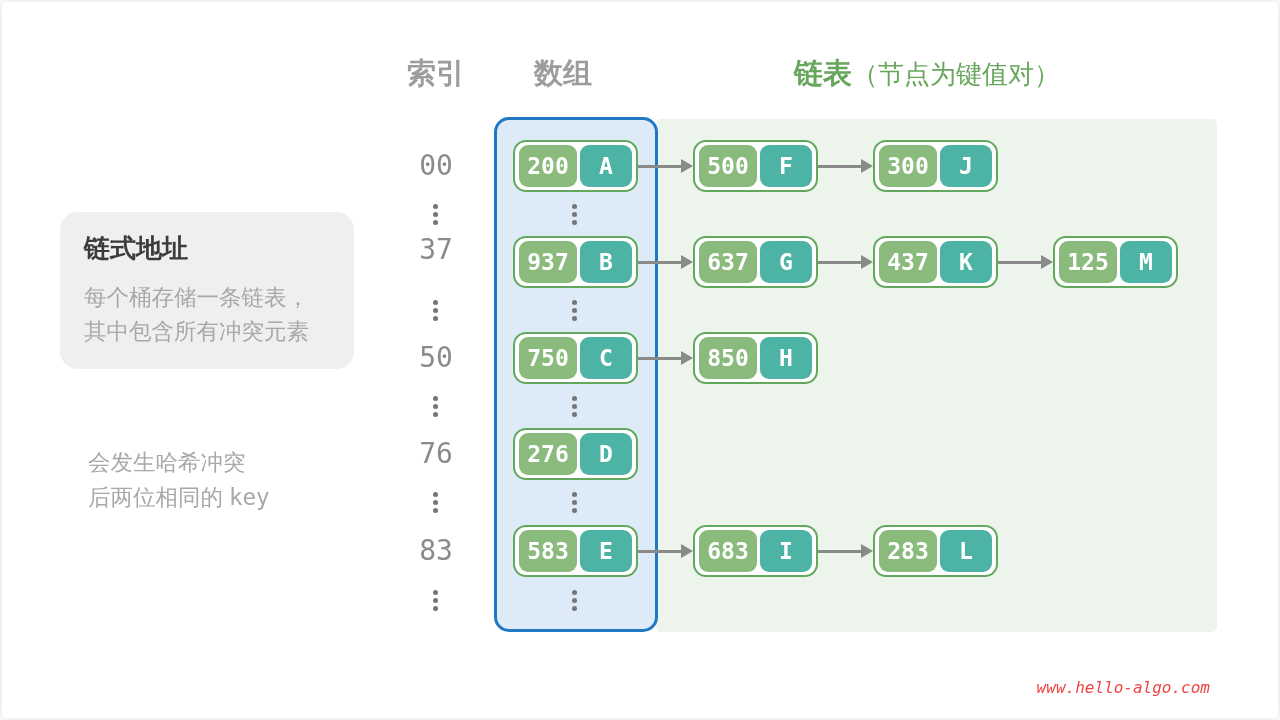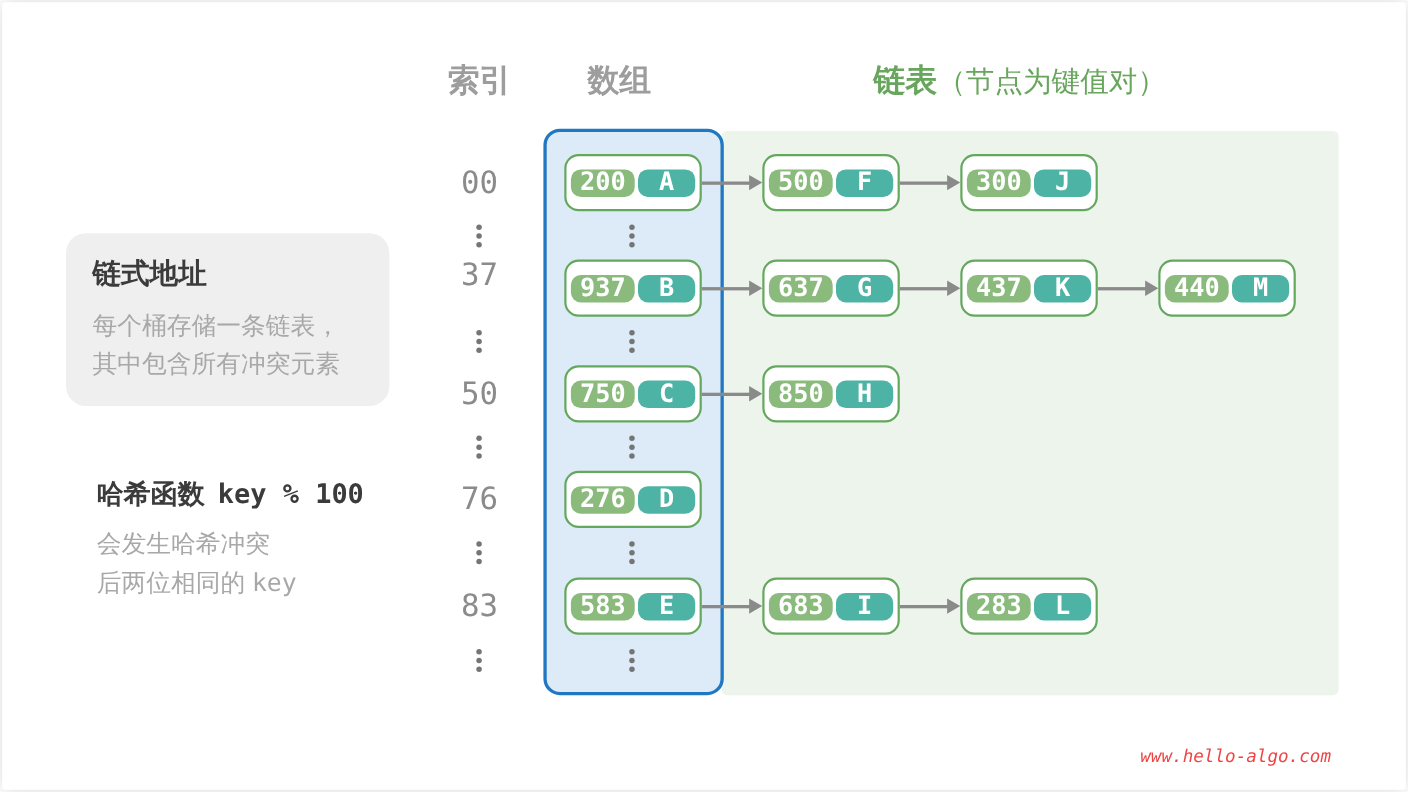--- a/index.html
+++ b/index.html
@@ -42,21 +42,21 @@
     background:var(--array_fill,#dcebf7);border:3px solid var(--accent_blue,#2077c2);border-radius:15px;
   }
   
   .row{position:absolute;left:511px;height:52px;display:flex;align-items:center;z-index:5;}
   .node{
     width:125px;height:52px;box-sizing:border-box;flex:none;
     background:#ffffff;border:2px solid var(--node_border,#64a85e);border-radius:13px;
     display:flex;align-items:center;justify-content:center;gap:3px;
   }
   .kbox,.vbox{
-    height:25px;border-radius:9px;color:#ffffff;
+    height:42px;border-radius:9px;color:#ffffff;
     font-family:"DejaVu Sans Mono","Liberation Mono",monospace;font-size:23px;font-weight:700;
     display:flex;align-items:center;justify-content:center;
   }
   .kbox{width:58px;background:var(--key_green,#8abb7d);}
   .vbox{width:52px;background:var(--value_teal,#4db4a5);}
   .arrow{width:55px;height:52px;position:relative;flex:none;}
   .arrow .shaft{
     position:absolute;left:0;right:9px;top:50%;height:3px;margin-top:-1.5px;
     background:var(--arrow_gray,#8a8a8a);
   }
@@ -98,24 +98,20 @@
 
     <div class="info-card">
       <div class="info-title">链式地址</div>
       <div class="info-body">
         <div class="info-line">每个桶存储一条链表，</div>
         <div class="info-line">其中包含所有冲突元素</div>
       </div>
     </div>
 
     <div class="hash-note">
-      <div class="hash-title">
-        <span>哈希函数</span>
-        <span class="code">key % 100</span>
-      </div>
       <div class="hash-body">
         <div class="hash-line">会发生哈希冲突</div>
         <div class="hash-line">
           <span>后两位相同的</span><span class="code">key</span>
         </div>
       </div>
     </div>
 
     <div class="list-region"></div>
     <div class="array-box"></div>
@@ -168,21 +164,21 @@
         </div>
       <div class="node">
         <span class="kbox">437</span>
         <span class="vbox">K</span>
       </div>
       <div class="arrow">
           <i class="shaft"></i>
           <i class="head"></i>
         </div>
       <div class="node">
-        <span class="kbox">440</span>
+        <span class="kbox">125</span>
         <span class="vbox">M</span>
       </div>
     </div>
 
     <div class="row" style="top:330px;">
       <div class="node">
         <span class="kbox">750</span>
         <span class="vbox">C</span>
       </div>
       <div class="arrow">

